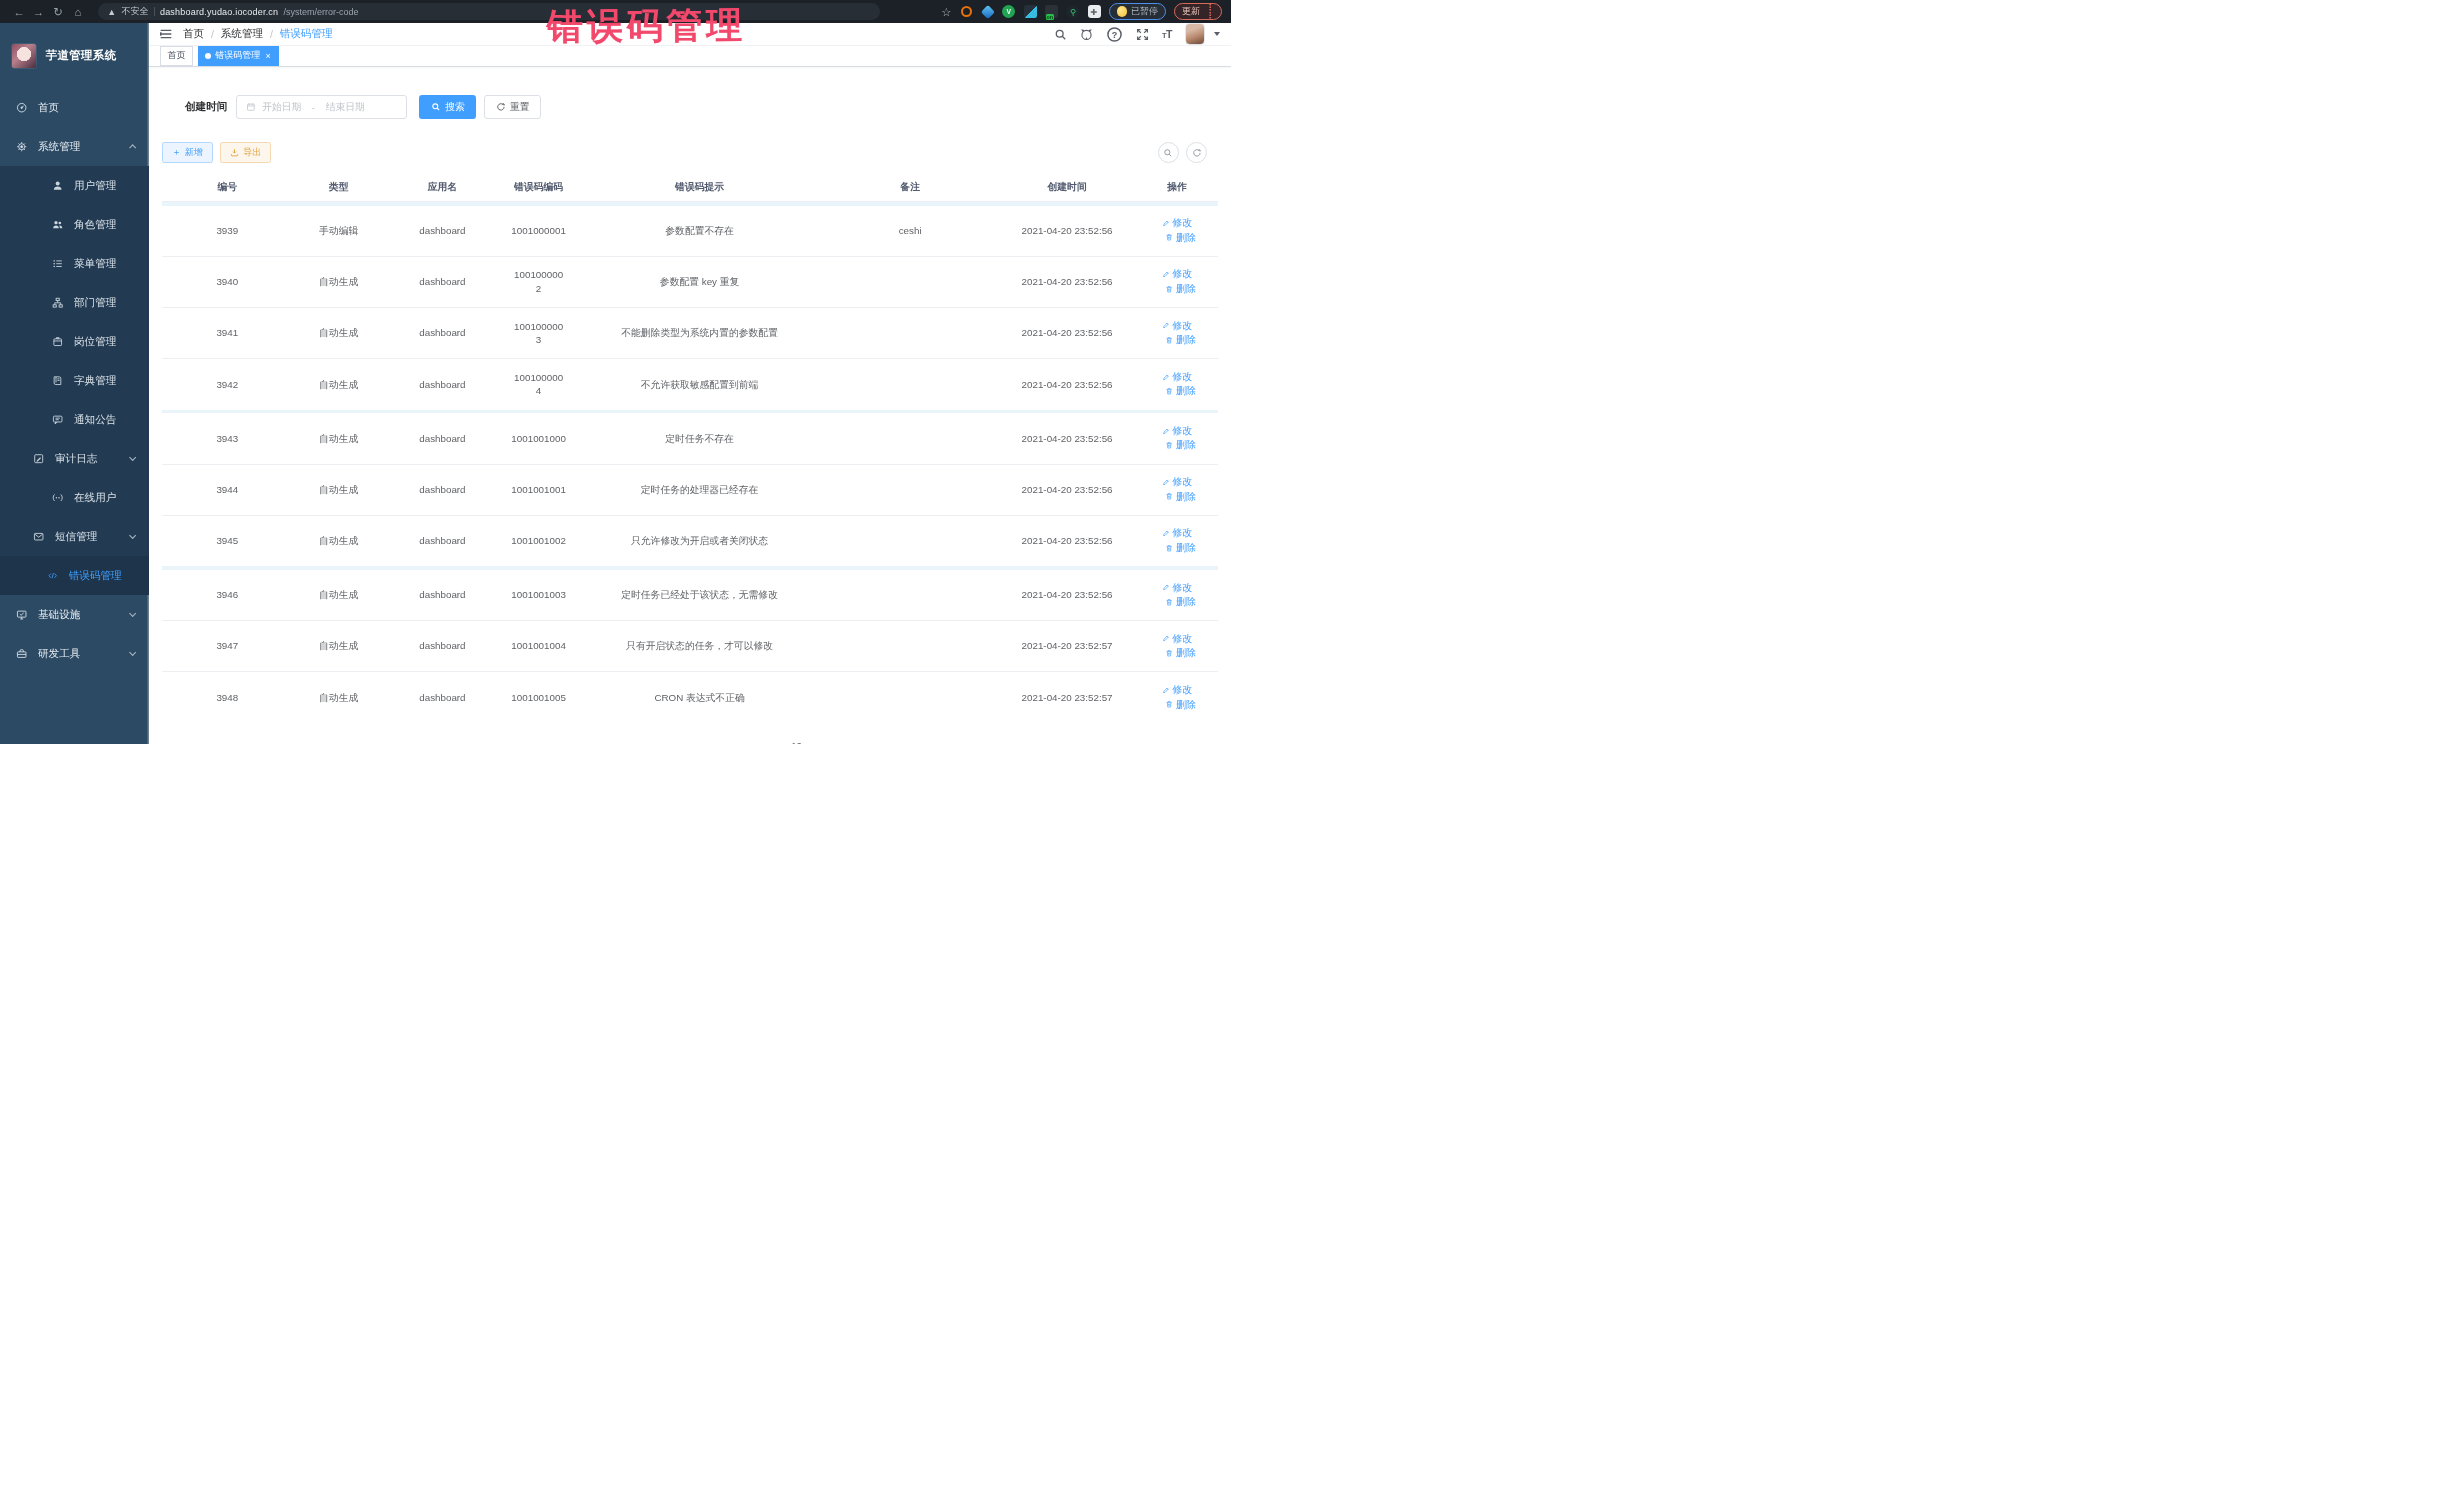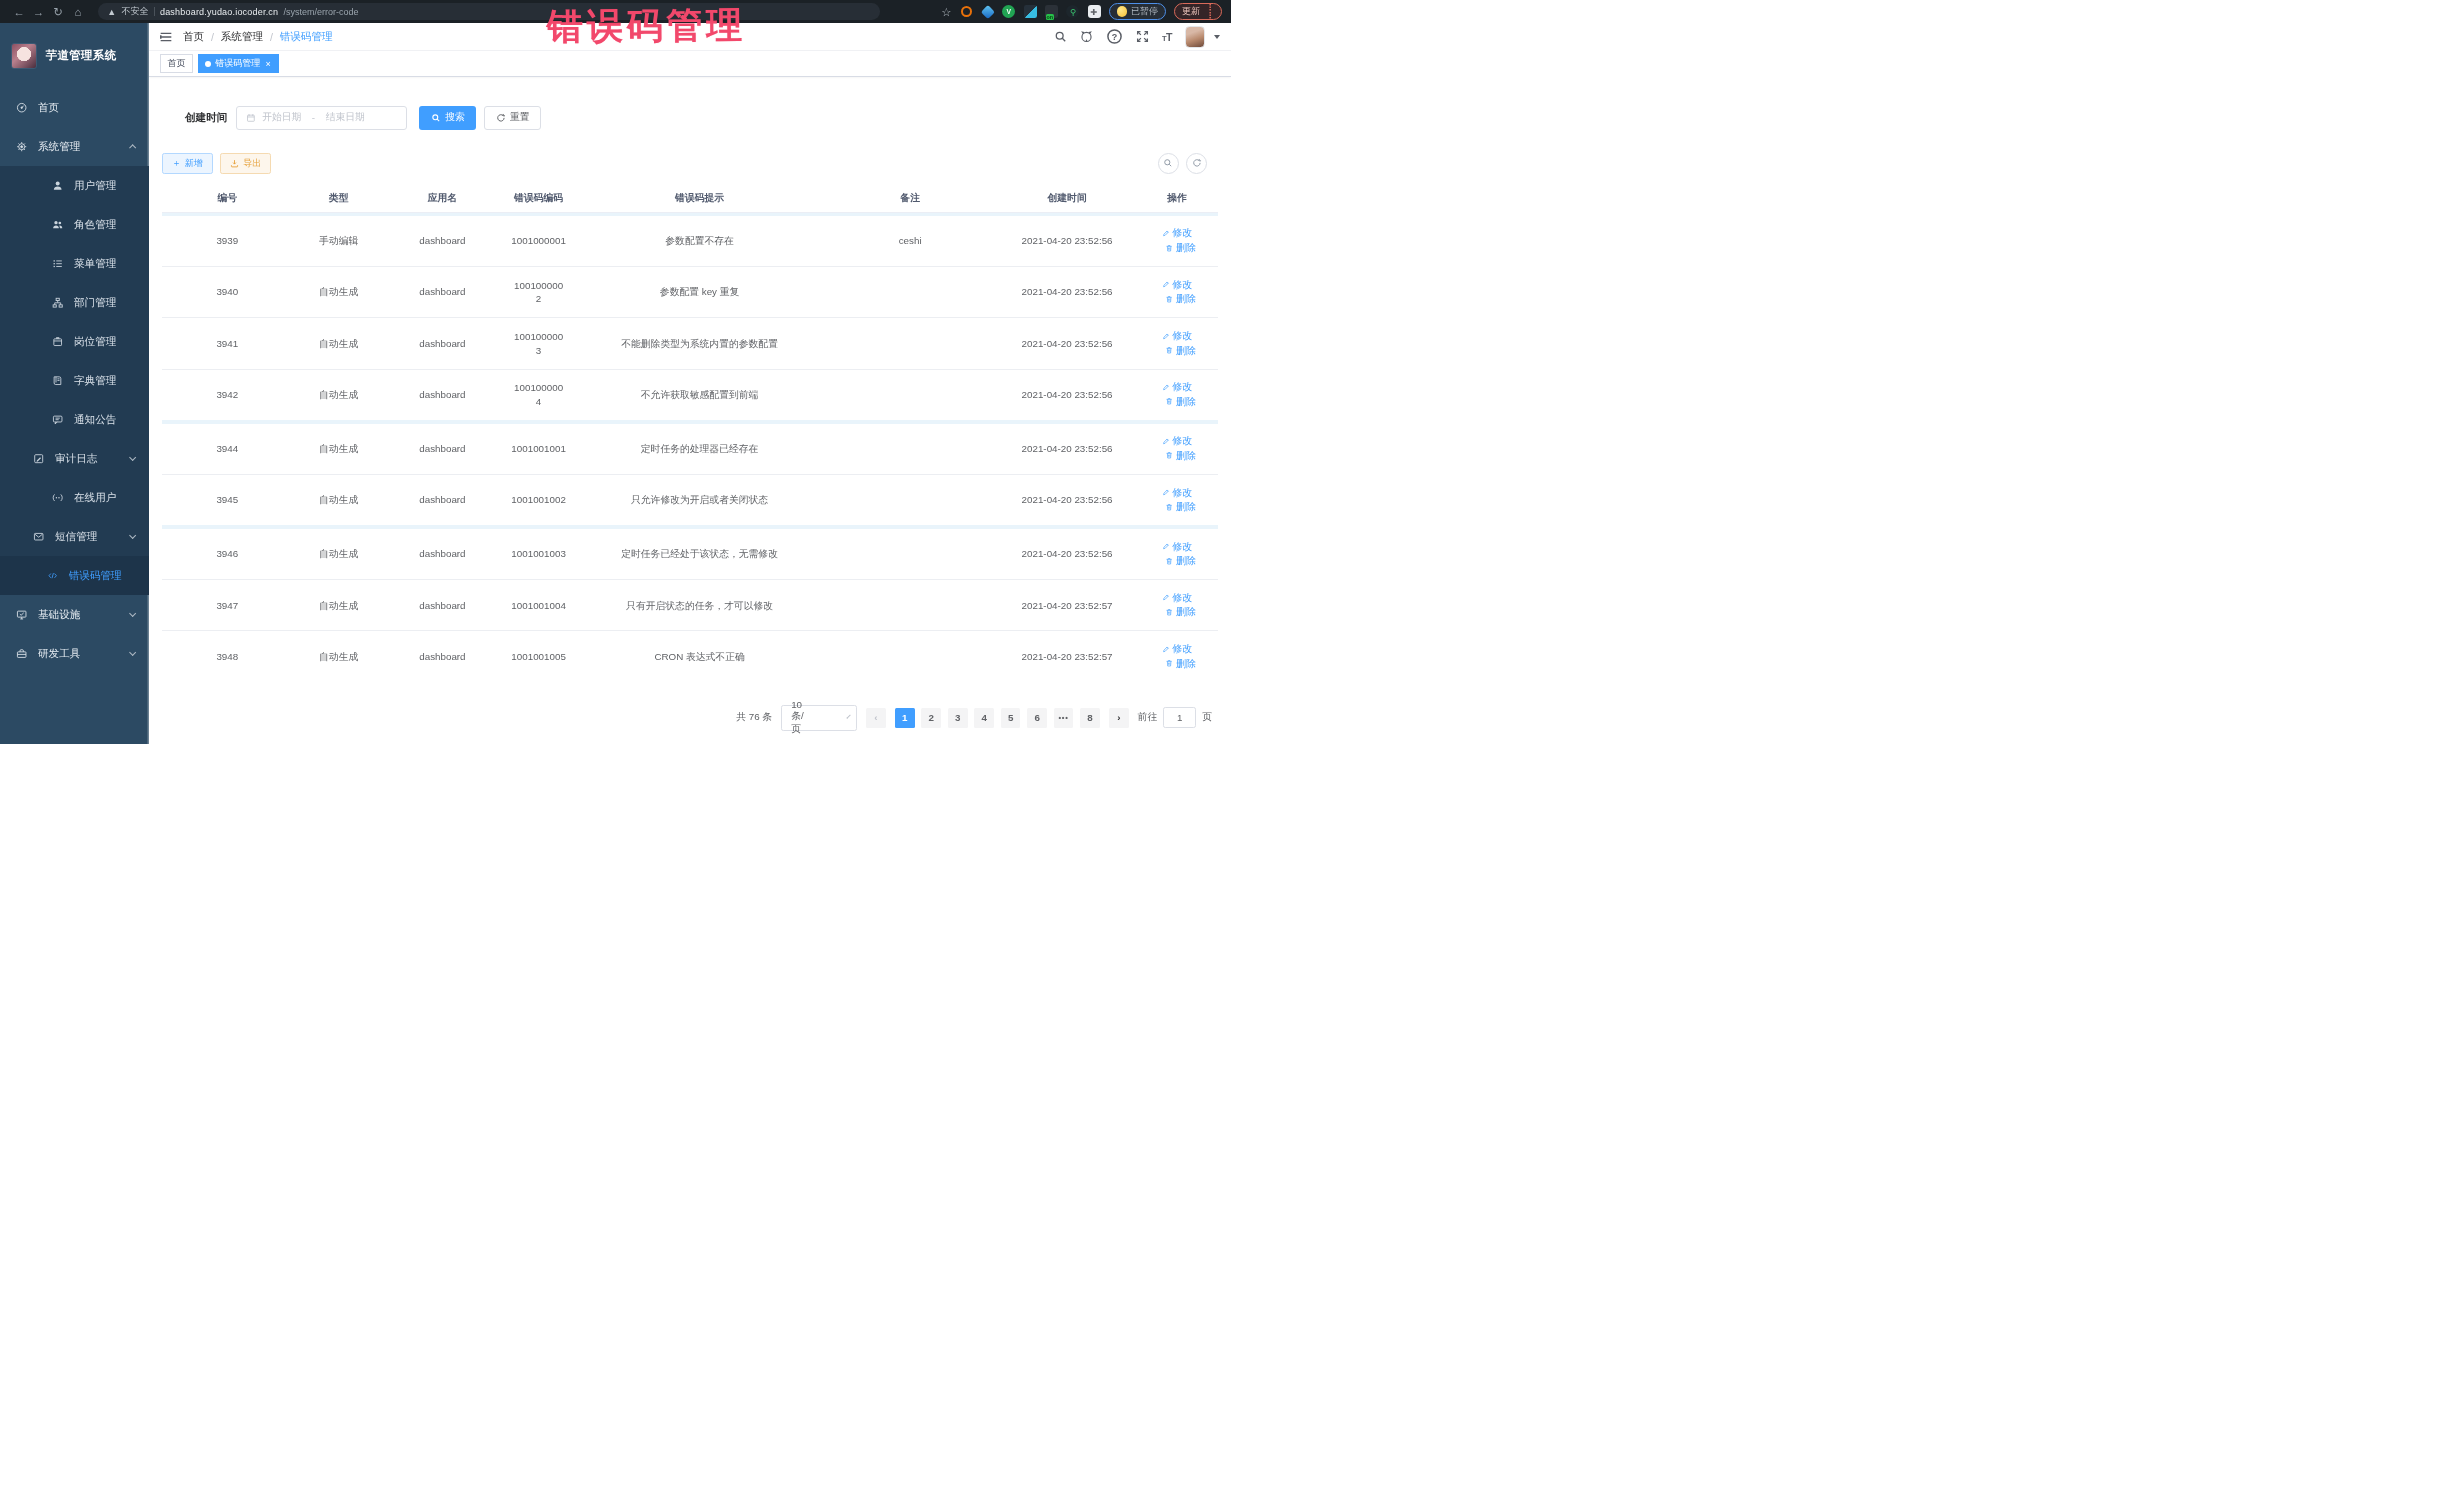--- a/index.html
+++ b/index.html
@@ -603,20 +603,39 @@
                   </span>修改</a><a class="op-link"><span class="i">
                     <svg viewBox="0 0 16 16" fill="none" stroke="currentColor" stroke-width="1.25">
                       <path d="M3 4.5h10M6.4 4.5V3h3.2v1.5M4.6 4.5l.6 9h5.6l.6-9M6.8 7v4M9.2 7v4"></path>
                     </svg>
                   </span>删除</a></td>
             </tr>
             <tr class="band-row">
               <td colspan="8"></td>
             </tr>
             <tr class="data-row">
+              <td>3943</td>
+              <td>自动生成</td>
+              <td>dashboard</td>
+              <td class="code-cell">1001001000</td>
+              <td>定时任务不存在</td>
+              <td></td>
+              <td>2021-04-20 23:52:56</td>
+              <td><a class="op-link"><span class="i">
+                    <svg viewBox="0 0 16 16" fill="none" stroke="currentColor" stroke-width="1.25">
+                      <path d="M3 13l.8-3L10 3.8l2.2 2.2L6 12.2z"></path>
+                      <path d="M9.2 4.6l2.2 2.2"></path>
+                    </svg>
+                  </span>修改</a><a class="op-link"><span class="i">
+                    <svg viewBox="0 0 16 16" fill="none" stroke="currentColor" stroke-width="1.25">
+                      <path d="M3 4.5h10M6.4 4.5V3h3.2v1.5M4.6 4.5l.6 9h5.6l.6-9M6.8 7v4M9.2 7v4"></path>
+                    </svg>
+                  </span>删除</a></td>
+            </tr>
+            <tr class="data-row">
               <td>3944</td>
               <td>自动生成</td>
               <td>dashboard</td>
               <td class="code-cell">1001001001</td>
               <td>定时任务的处理器已经存在</td>
               <td></td>
               <td>2021-04-20 23:52:56</td>
               <td><a class="op-link"><span class="i">
                     <svg viewBox="0 0 16 16" fill="none" stroke="currentColor" stroke-width="1.25">
                       <path d="M3 13l.8-3L10 3.8l2.2 2.2L6 12.2z"></path>

